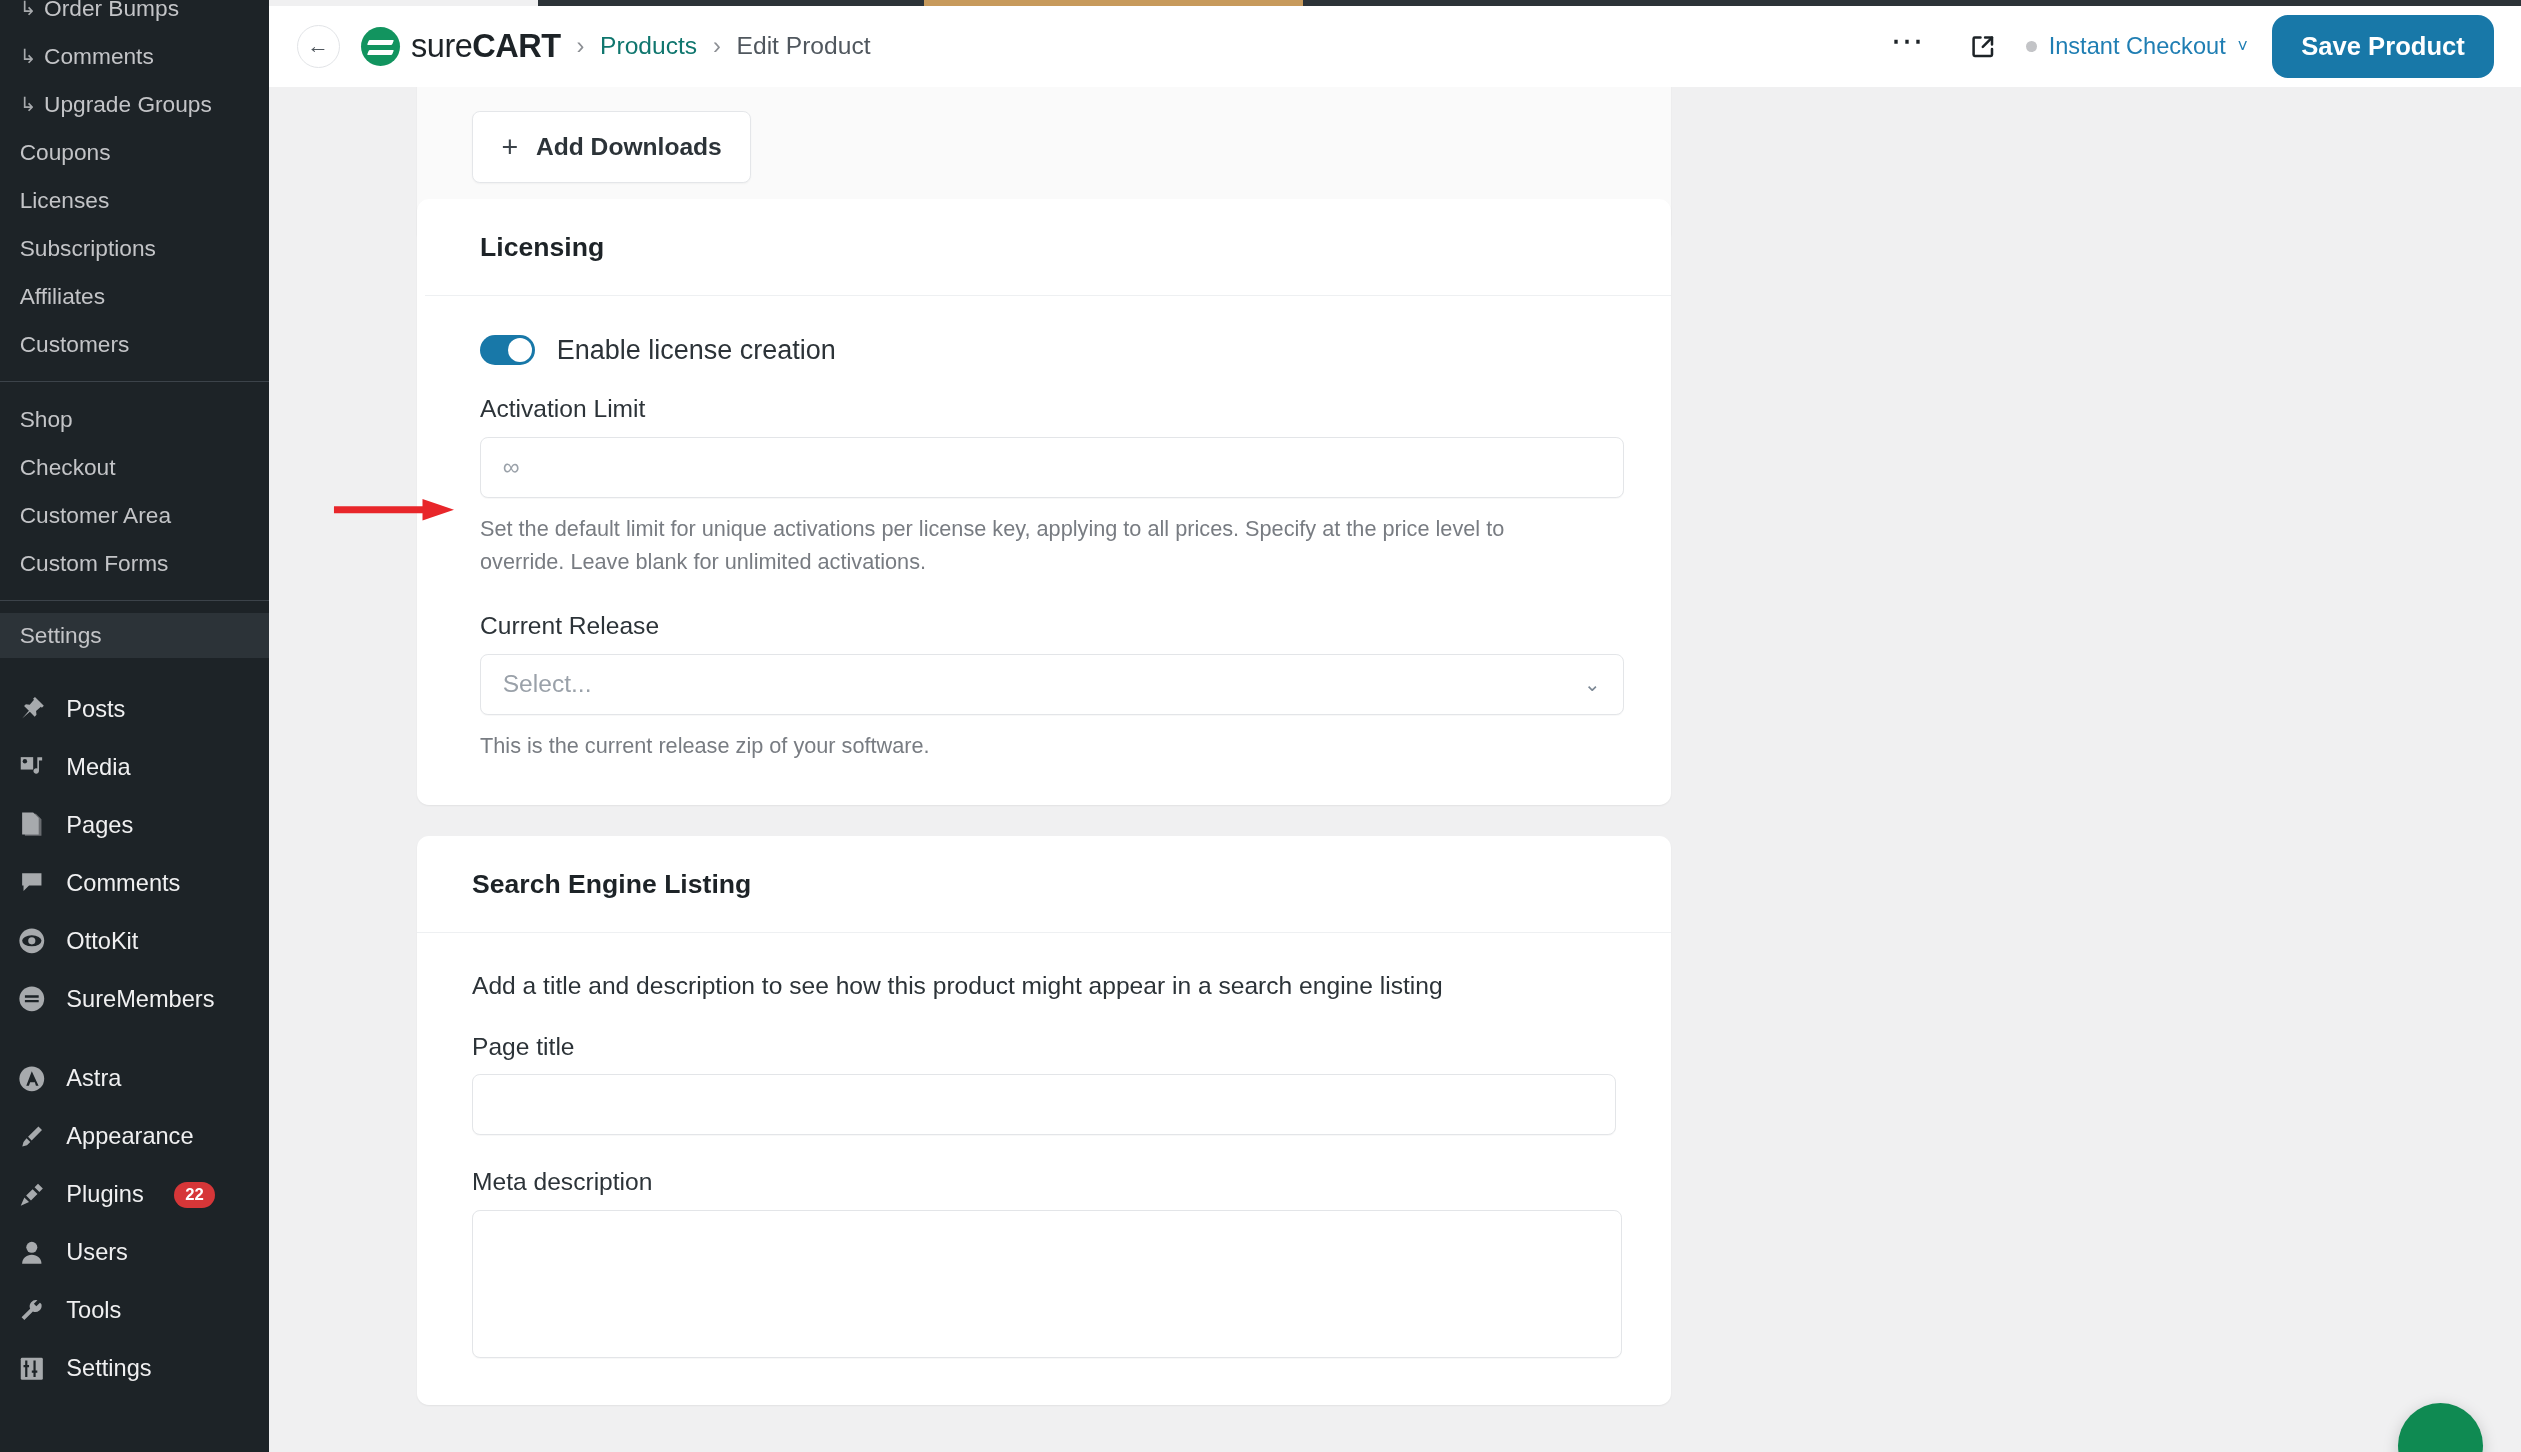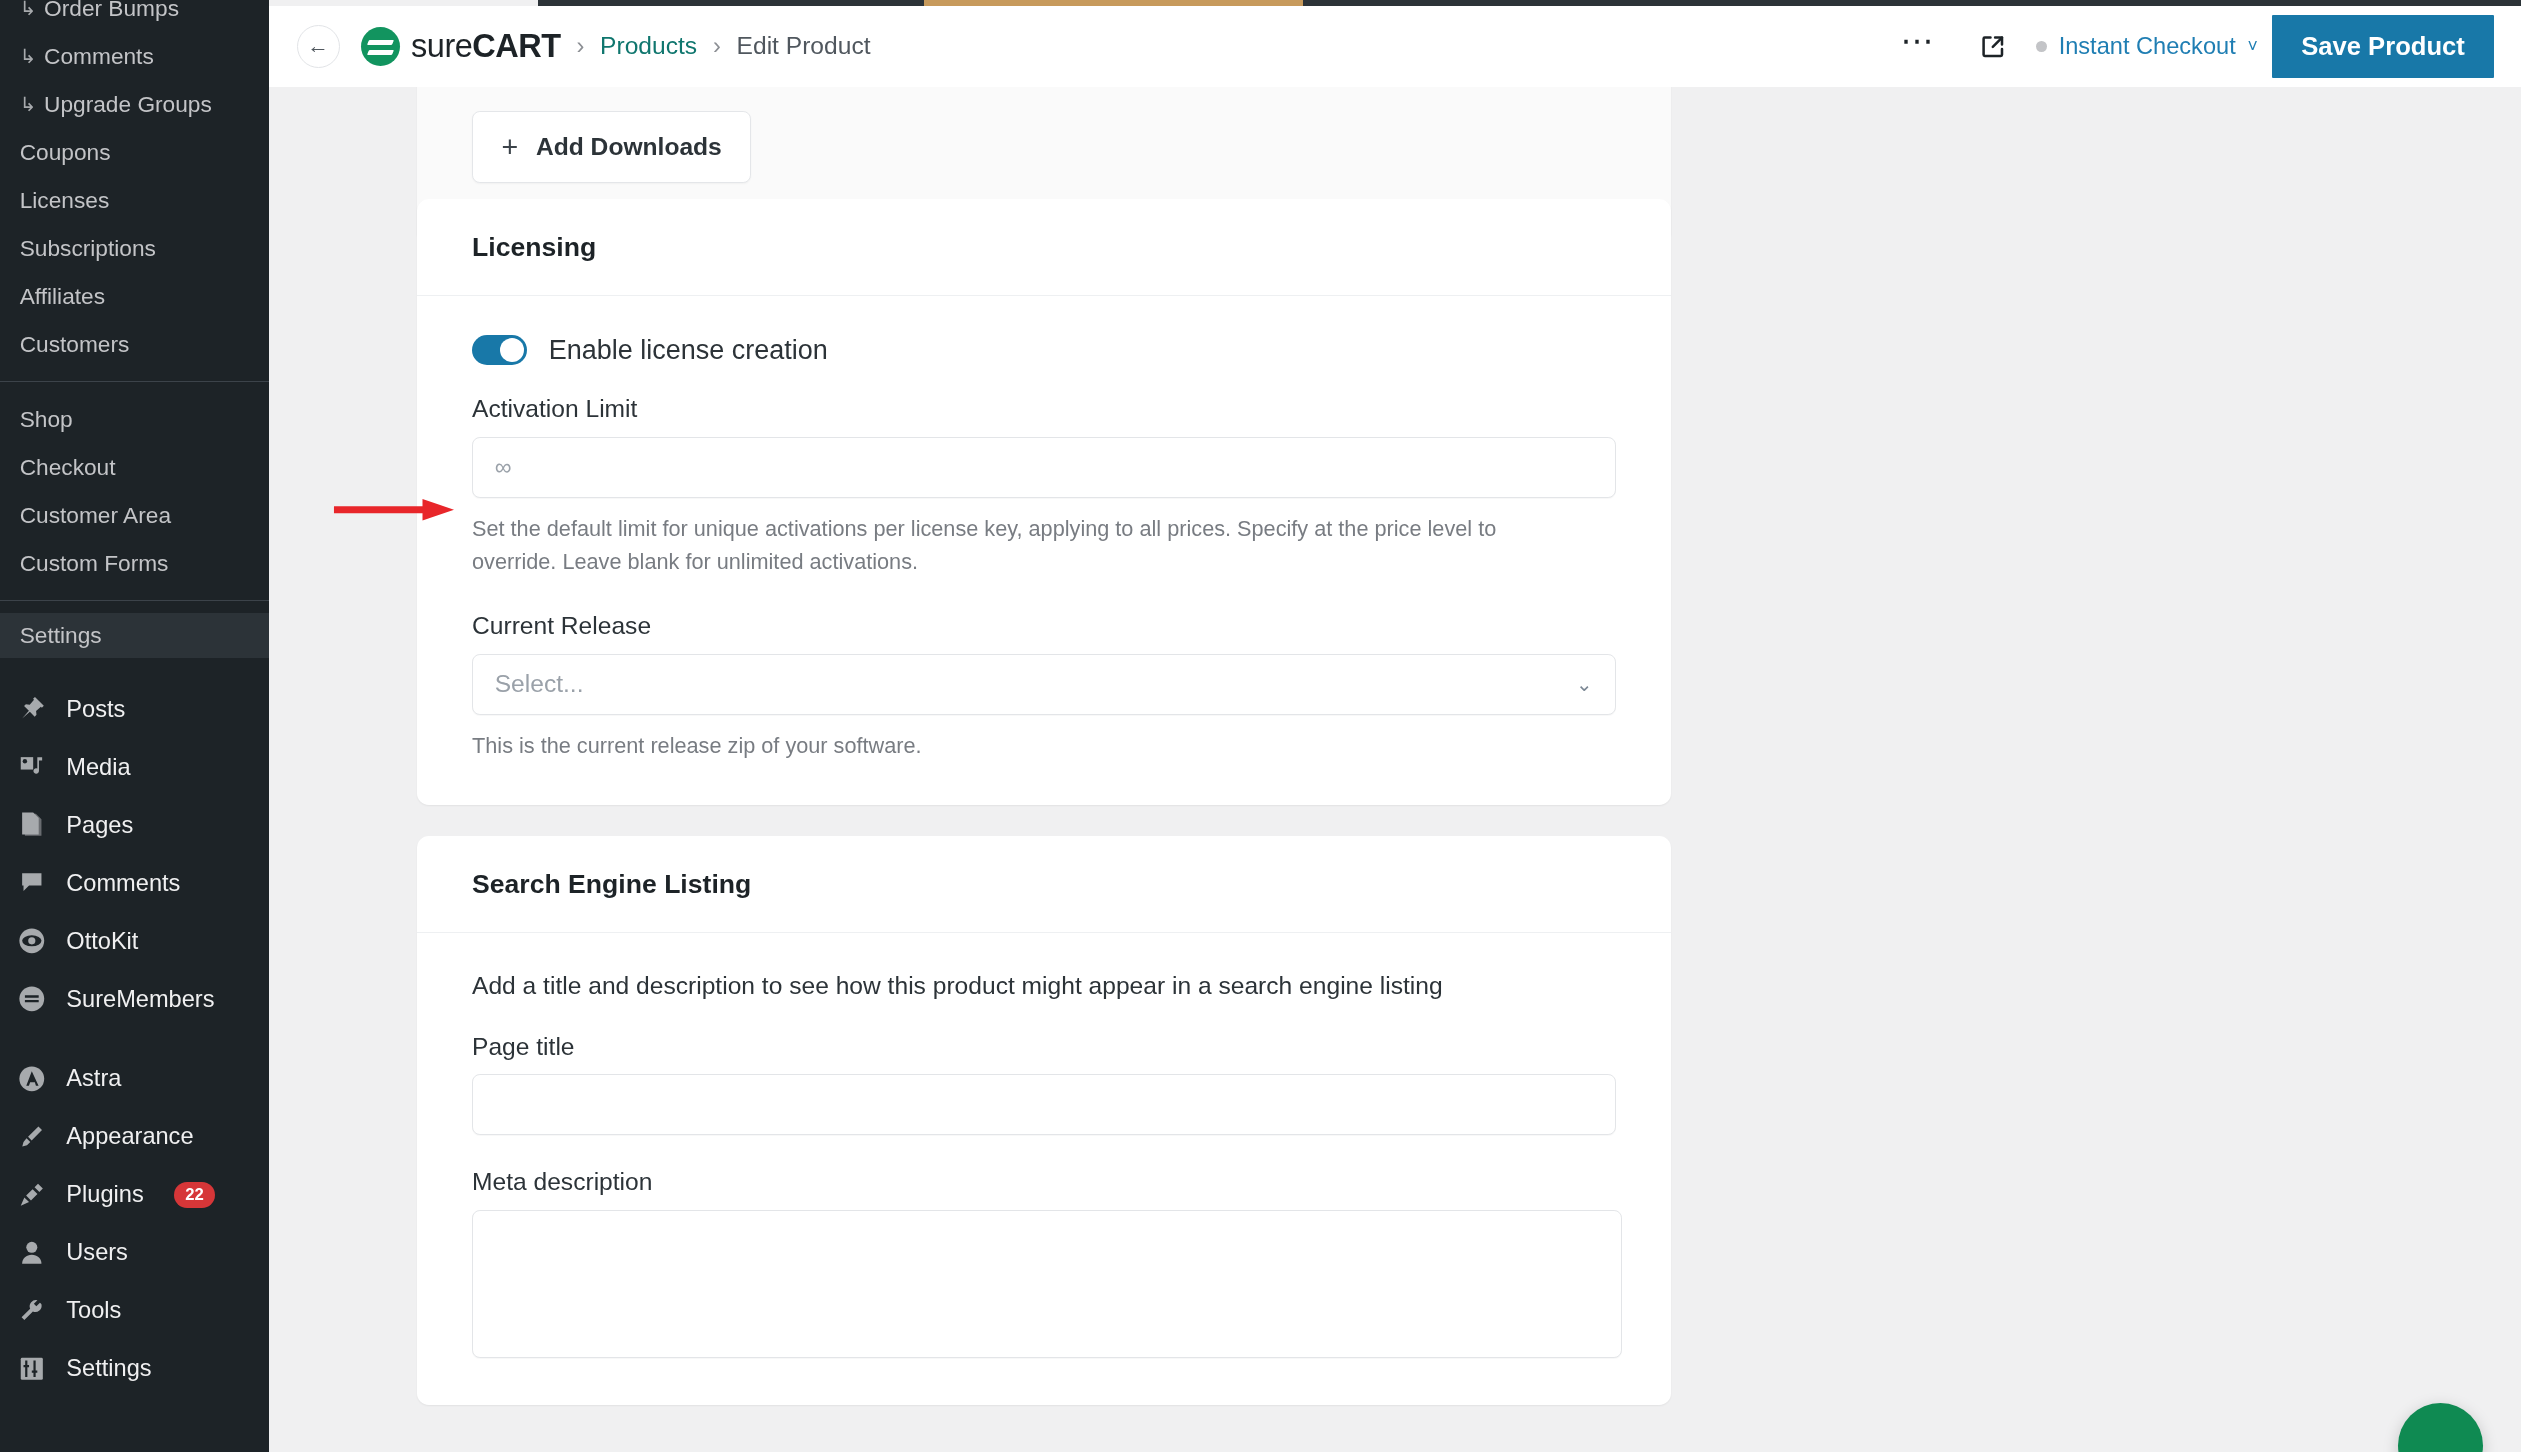--- a/index.html
+++ b/index.html
@@ -97,22 +97,22 @@
   }
   .ext-btn { padding: 0 21.7px; display:flex; align-items:center; }
   .ext-btn svg { width: 27.6px; height: 27.6px; }
   .checkout-sel {
     display: flex; align-items: center; gap: 11.8px;
     color: #1f7eb3; font-size: 23.6px; padding: 0 13.8px 0 7.9px;
   }
   .dot-grey { width: 10.8px; height: 10.8px; border-radius: 50%; background: #c3c4c7; }
   .chev { font-size: 17.7px; color:#1f7eb3; }
   .save-btn {
-    background: #1878a8; color: #fff; border: none; border-radius: 1px;
-    font-size: 25.6px; font-weight: 700; padding: 16.7px 29.6px; margin-left: 0;
+    background: #1878a8; color: #fff; border: none; border-radius: 16px;
+    font-size: 25.6px; font-weight: 700; padding: 16.7px 29.6px; margin-left: 10px;
     font-family: "Liberation Sans", sans-serif;
   }
 
   
   .content {
     position: absolute; top: 87px; left: 0; right: 0; bottom: 0;
     background: #f0f0f1; padding: 0; overflow: hidden;
   }
   .card {
     position: absolute; left: 148px; width: 1254px;
@@ -134,21 +134,21 @@
   .add-dl-btn {
     display: inline-flex; align-items: center; gap: 17.7px;
     background: #fff; border: 1px solid #e4e6e9; border-radius: 7.9px;
     padding: 18.7px 28.6px; font-size: 24.6px; font-weight: 600; color: #2c3338;
     box-shadow: 0 1px 2px rgba(0,0,0,0.04);
     font-family: "Liberation Sans", sans-serif;
   }
   .add-dl-btn .plus { font-size: 28.6px; font-weight: 400; color: #3c434a; }
 
   
-  .card-licensing { top: 112px; }
+  .card-licensing { top: 112px; padding-left: 8px; }
   .toggle-row { display: flex; align-items: center; gap: 21.7px; margin-bottom: 29.6px; }
   .toggle {
     width: 55px; height: 30.5px; border-radius: 15.8px;
     background: #1878a8; position: relative; flex: 0 0 55px;
   }
   .toggle .knob {
     position: absolute; top: 3px; left: 27.6px;
     width: 24.6px; height: 24.6px; border-radius: 50%; background: #fff;
   }
   .toggle-label { font-size: 27px; color: #2c3338; }

